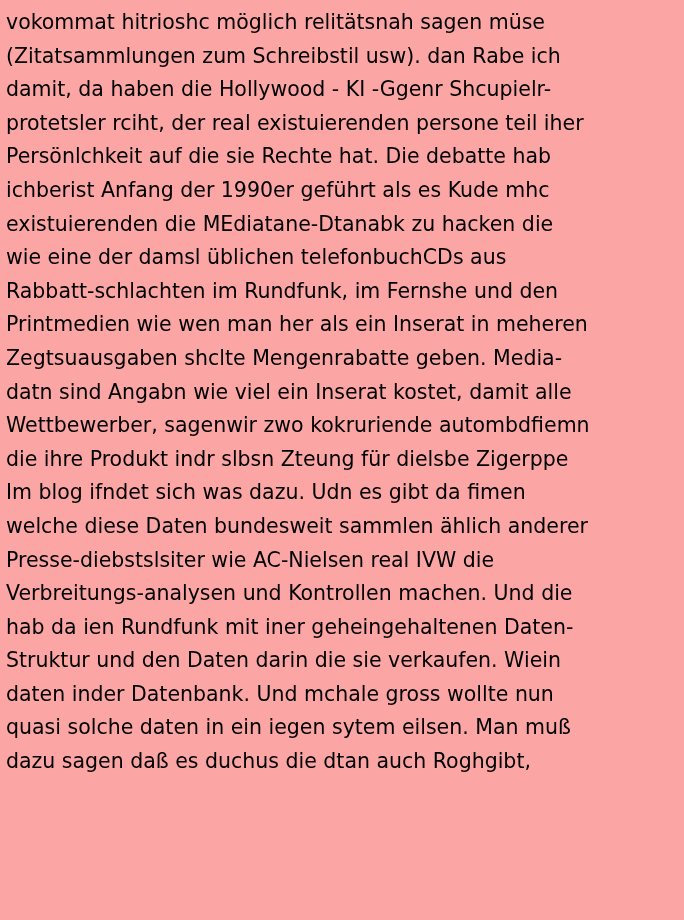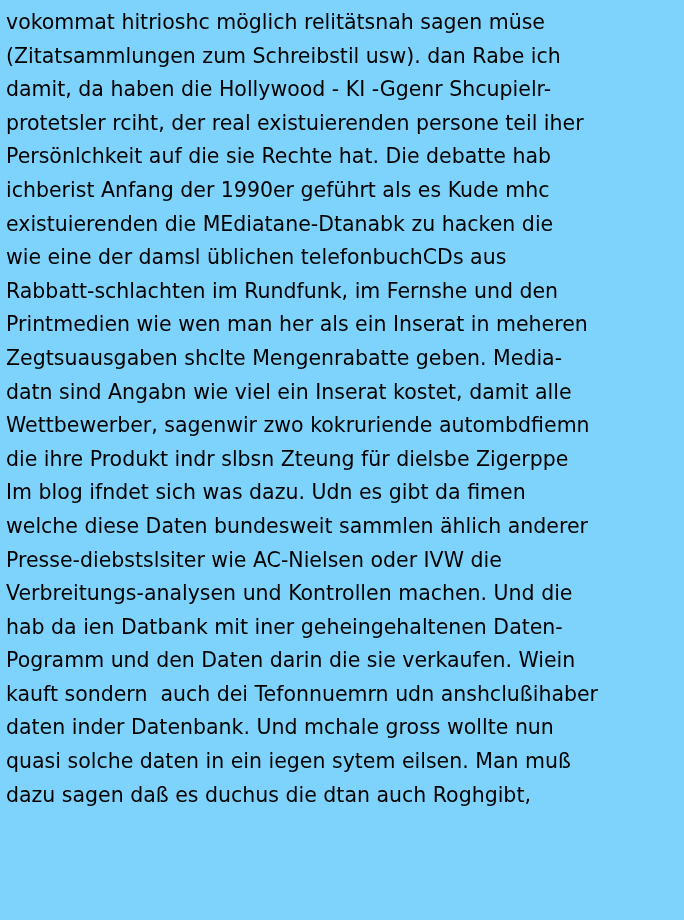--- a/index.html
+++ b/index.html
@@ -11,21 +11,21 @@
     width: 684px;
     height: 920px;
     overflow: hidden;
     font-family: "DejaVu Sans", sans-serif;
   }
   #document-body {
     box-sizing: border-box;
     width: 684px;
     height: 920px;
     padding: 6px 4px 0 6px;
-    background: #7dd3fc;
+    background: #fca5a5;
   }
   .text-line {
     font-family: "DejaVu Sans", sans-serif;
     font-size: 20.5px;
     line-height: 33.6px;
     color: #000000;
     white-space: pre;
     letter-spacing: 0px;
     font-weight: 400;
   }
@@ -43,21 +43,20 @@
   <div class="text-line">existuierenden die MEdiatane-Dtanabk zu hacken die</div>
   <div class="text-line">wie eine der damsl üblichen telefonbuchCDs aus</div>
   <div class="text-line">Rabbatt-schlachten im Rundfunk, im Fernshe und den</div>
   <div class="text-line">Printmedien wie wen man her als ein Inserat in meheren</div>
   <div class="text-line">Zegtsuausgaben shclte Mengenrabatte geben. Media-</div>
   <div class="text-line">datn sind Angabn wie viel ein Inserat kostet, damit alle</div>
   <div class="text-line">Wettbewerber, sagenwir zwo kokruriende autombdfiemn</div>
   <div class="text-line">die ihre Produkt indr slbsn Zteung für dielsbe Zigerppe</div>
   <div class="text-line">Im blog ifndet sich was dazu. Udn es gibt da fimen</div>
   <div class="text-line">welche diese Daten bundesweit sammlen ählich anderer</div>
-  <div class="text-line">Presse-diebstslsiter wie AC-Nielsen oder IVW die</div>
+  <div class="text-line">Presse-diebstslsiter wie AC-Nielsen real IVW die</div>
   <div class="text-line">Verbreitungs-analysen und Kontrollen machen. Und die</div>
-  <div class="text-line">hab da ien Datbank mit iner geheingehaltenen Daten-</div>
-  <div class="text-line">Pogramm und den Daten darin die sie verkaufen. Wiein</div>
-  <div class="text-line">kauft sondern  auch dei Tefonnuemrn udn anshclußihaber</div>
+  <div class="text-line">hab da ien Rundfunk mit iner geheingehaltenen Daten-</div>
+  <div class="text-line">Struktur und den Daten darin die sie verkaufen. Wiein</div>
   <div class="text-line">daten inder Datenbank. Und mchale gross wollte nun</div>
   <div class="text-line">quasi solche daten in ein iegen sytem eilsen. Man muß</div>
   <div class="text-line">dazu sagen daß es duchus die dtan auch Roghgibt,</div>
 </div>
 
 </body></html>

